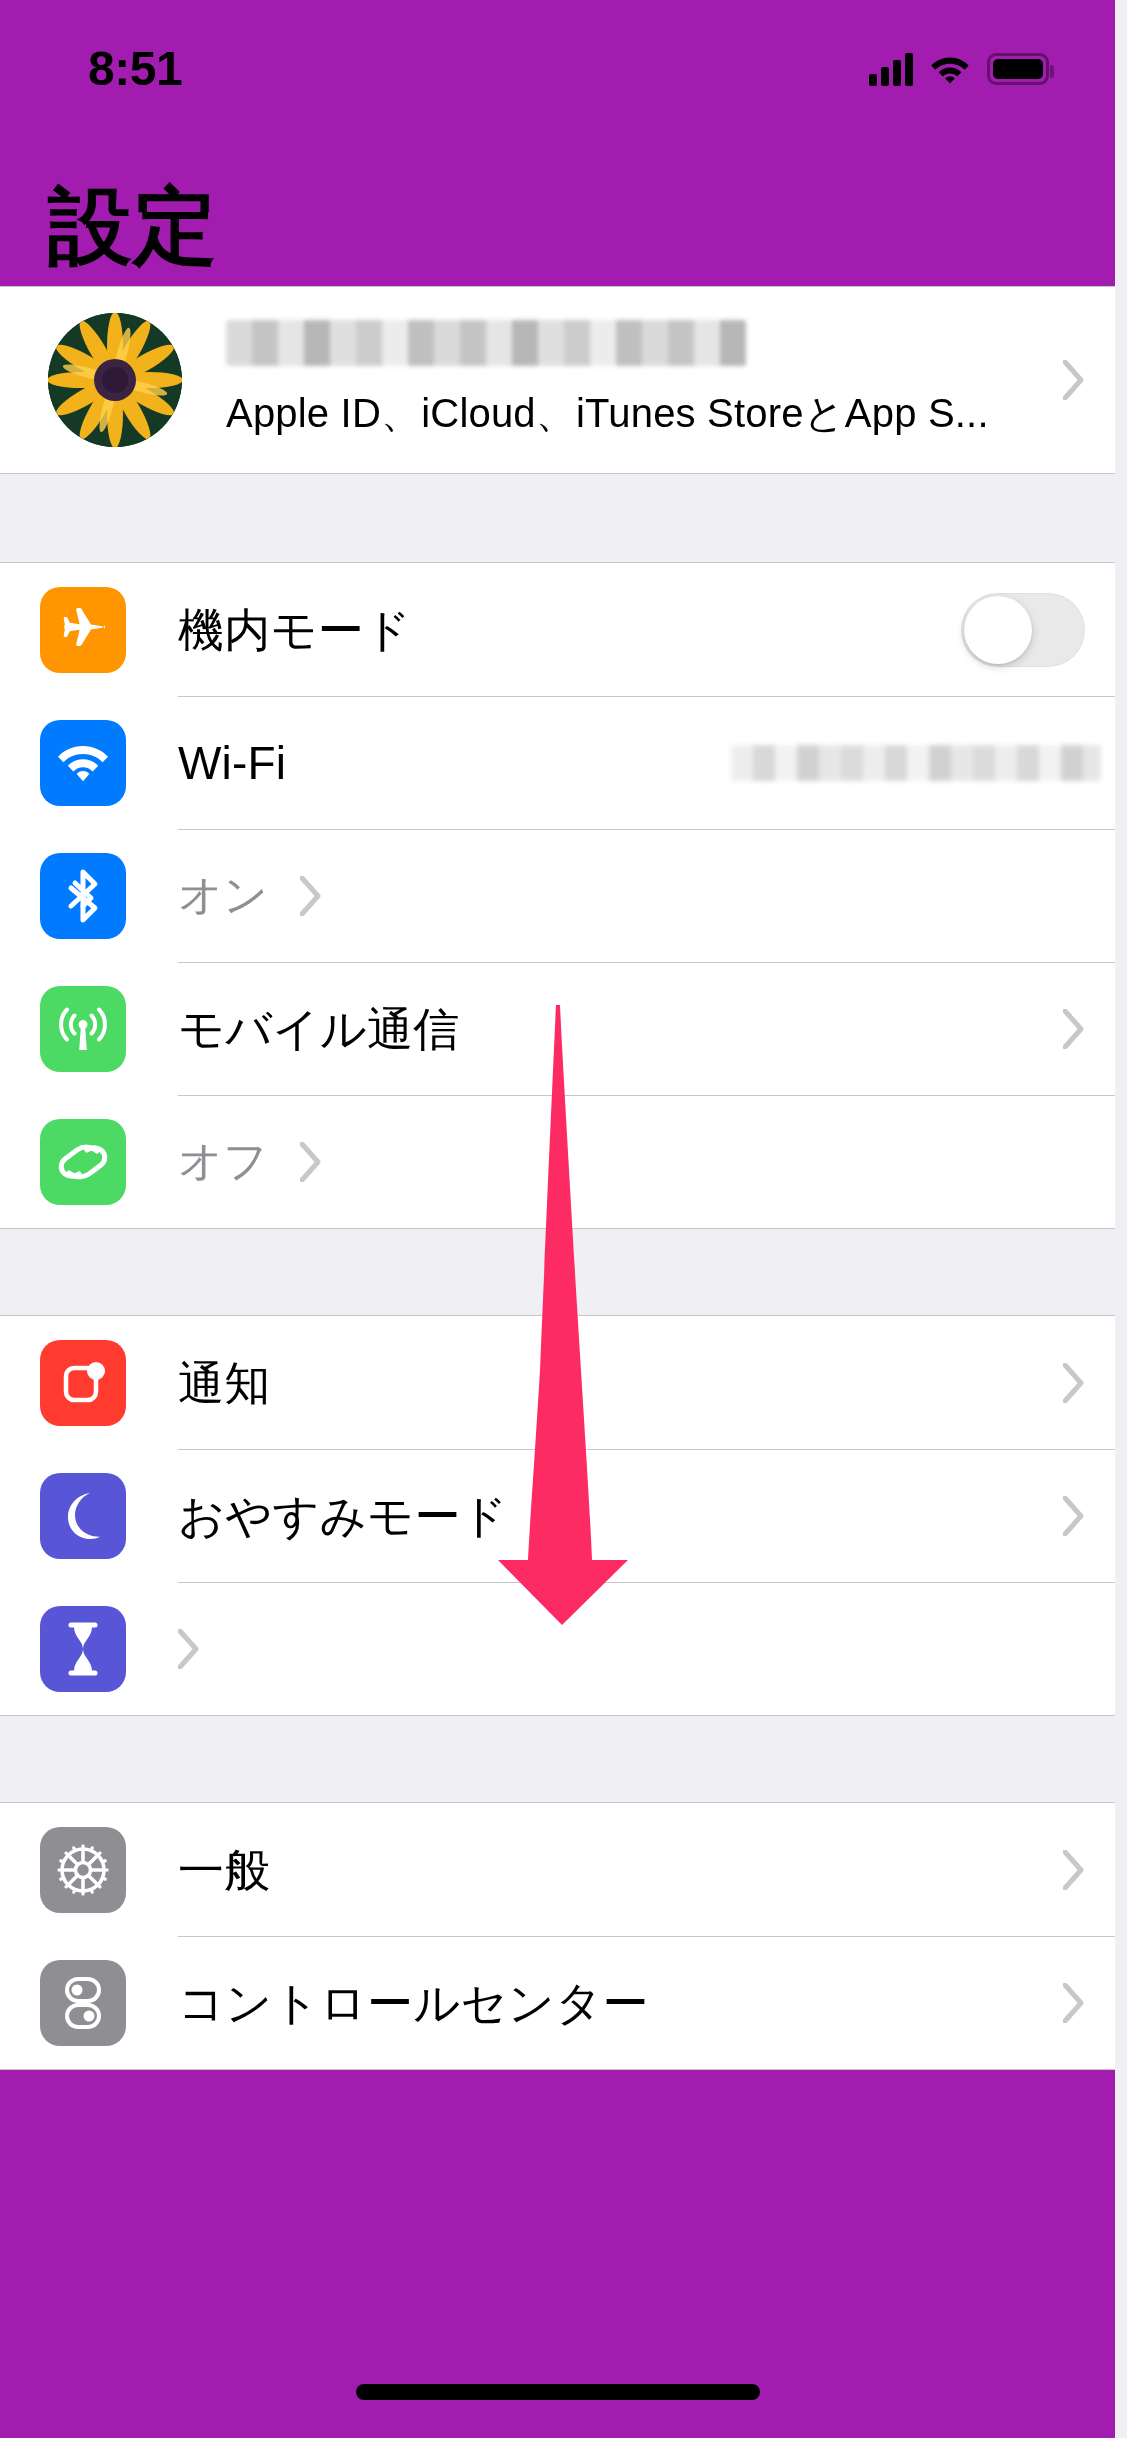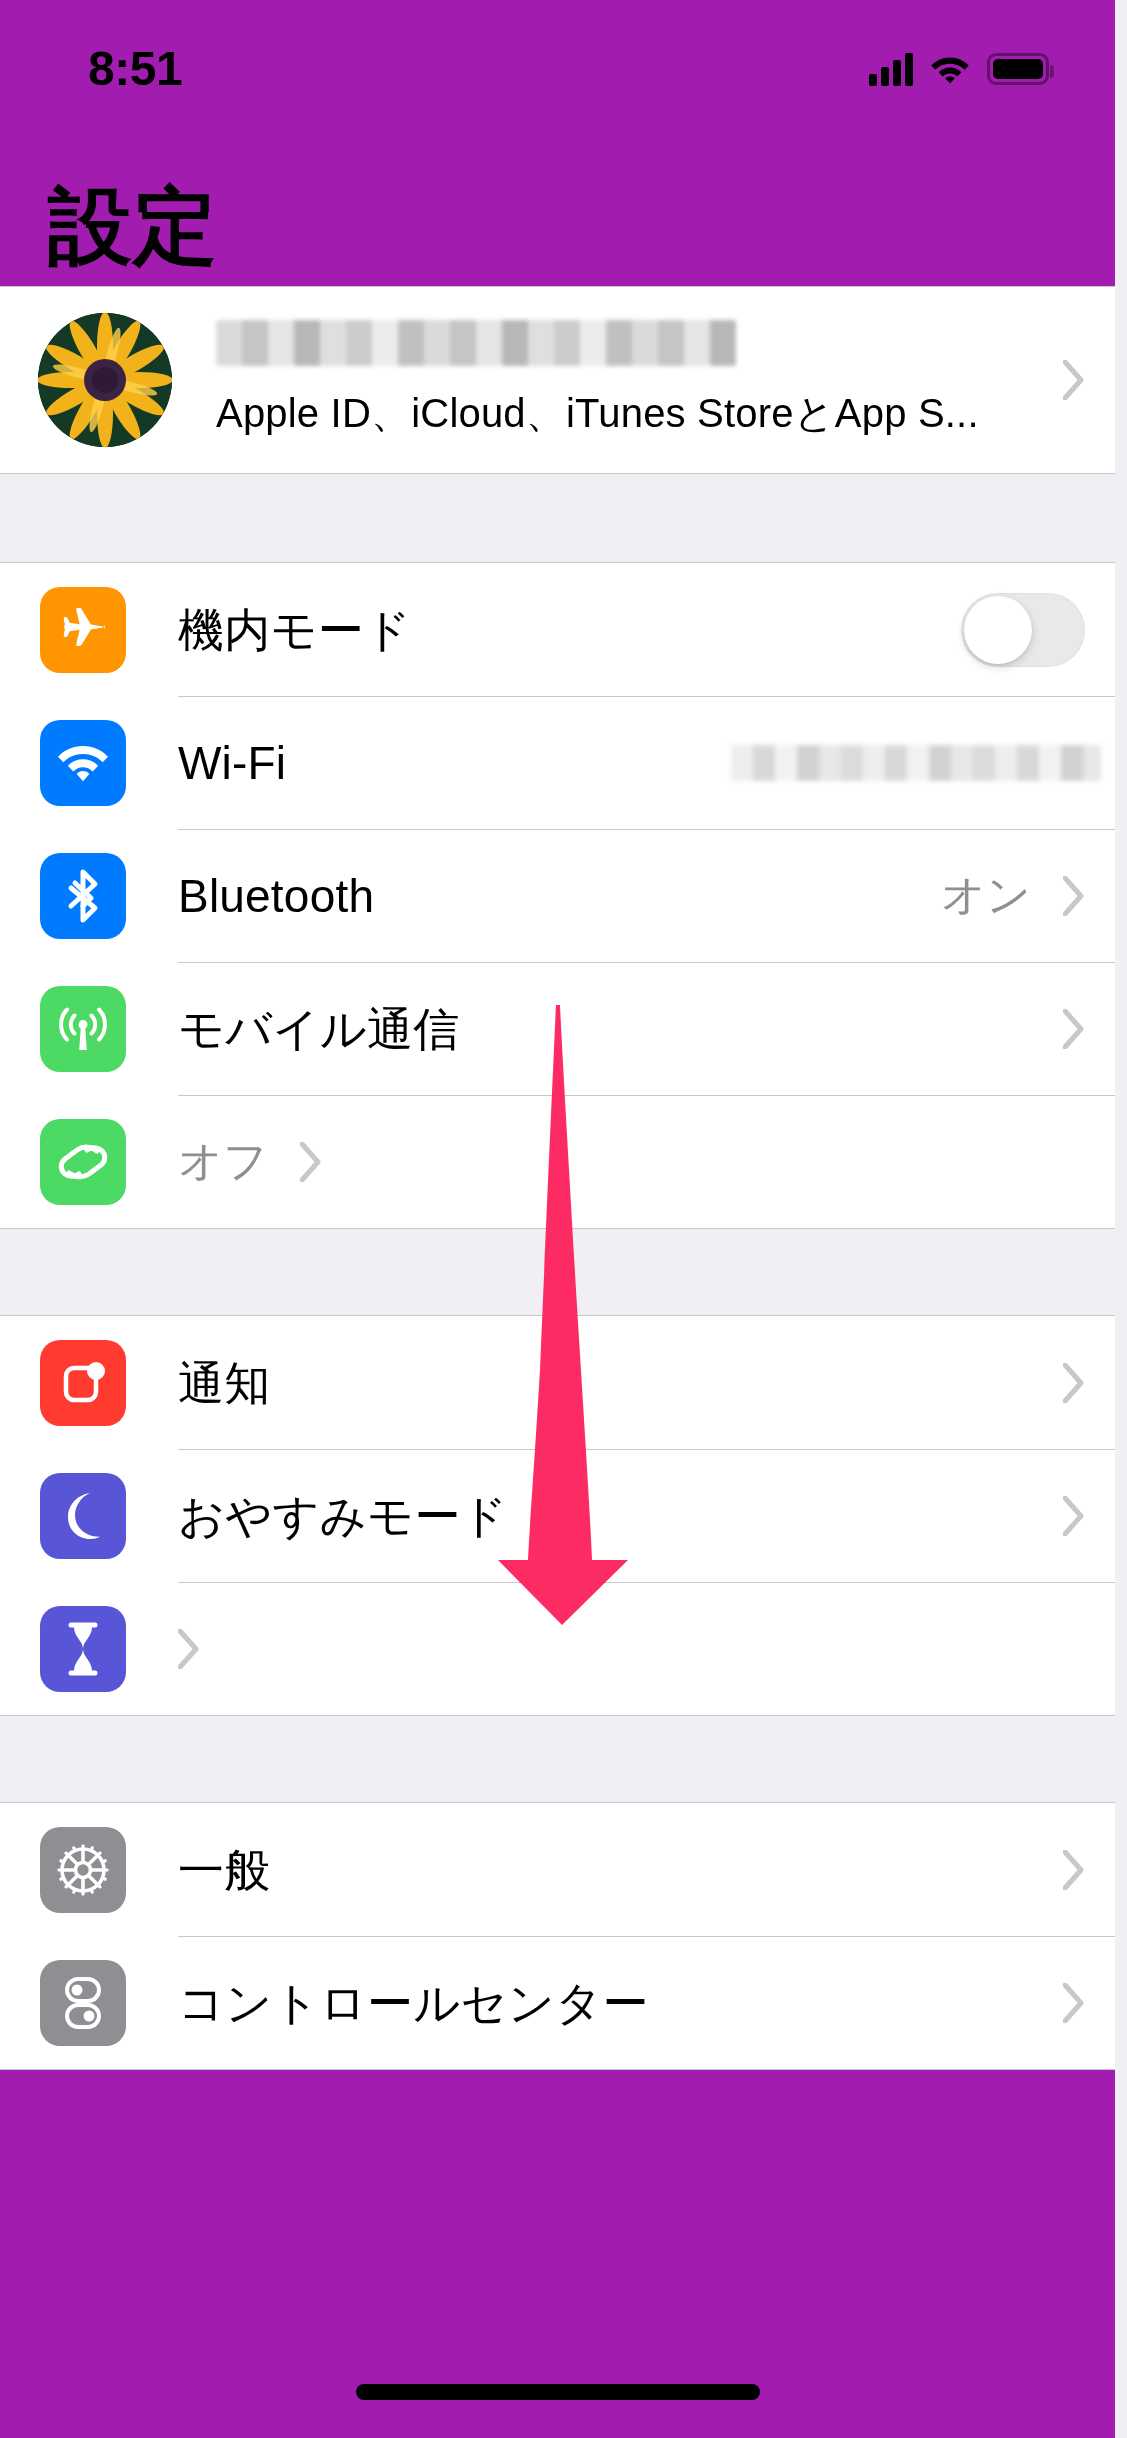--- a/index.html
+++ b/index.html
@@ -71,21 +71,21 @@
     box-shadow:inset 0 0 0 1px rgba(0,0,0,0.035);
   }
   .toggle .knob{
     position:absolute;top:3px;left:3px;width:68px;height:68px;border-radius:50%;
     background:#FFFFFF;box-shadow:0 3px 8px rgba(0,0,0,0.16),0 1px 2px rgba(0,0,0,0.10);
   }
 
   
   .account-row{
     position:relative;display:flex;align-items:center;min-height:186px;
-    padding-left:38px;box-sizing:border-box;background:#FFFFFF;
+    padding-left:48px;box-sizing:border-box;background:#FFFFFF;
   }
   .avatar{
     width:134px;height:134px;border-radius:50%;flex:0 0 134px;margin-right:44px;
     overflow:hidden;position:relative;background:#123524;
   }
   .avatar .petals{position:absolute;inset:0;}
   .acct-text{flex:1 1 auto;display:flex;flex-direction:column;gap:20px;min-width:0;}
   .redact{
     height:40px;border-radius:3px;
     background:
@@ -230,21 +230,20 @@
         <span class="redact wifi"></span>
       </div>
 
       <div class="row">
         <span class="icon-box" style="background:#007AFF">
           <svg width="40" height="60" viewBox="0 0 40 60">
             <path d="M12 17 L28 32 L20 40 L20 6 L32 18 L8 40" fill="none" stroke="#fff" stroke-width="5" stroke-linecap="round" stroke-linejoin="round"></path>
             <path d="M20 40 L20 54 L32 42 L8 22" fill="none" stroke="#fff" stroke-width="5" stroke-linecap="round" stroke-linejoin="round"></path>
           </svg>
         </span>
-        <span class="row-label">Bluetooth</span>
         <span class="row-value">オン</span>
         <span class="chevron">
           <svg width="22" height="40" viewBox="0 0 22 40">
               <path d="M2 2 L18 20 L2 38" fill="none" stroke="#C7C7CC" stroke-width="5" stroke-linecap="round" stroke-linejoin="round"></path>
             </svg>
         </span>
       </div>
 
       <div class="row">
         <span class="icon-box" style="background:#4CD964">

